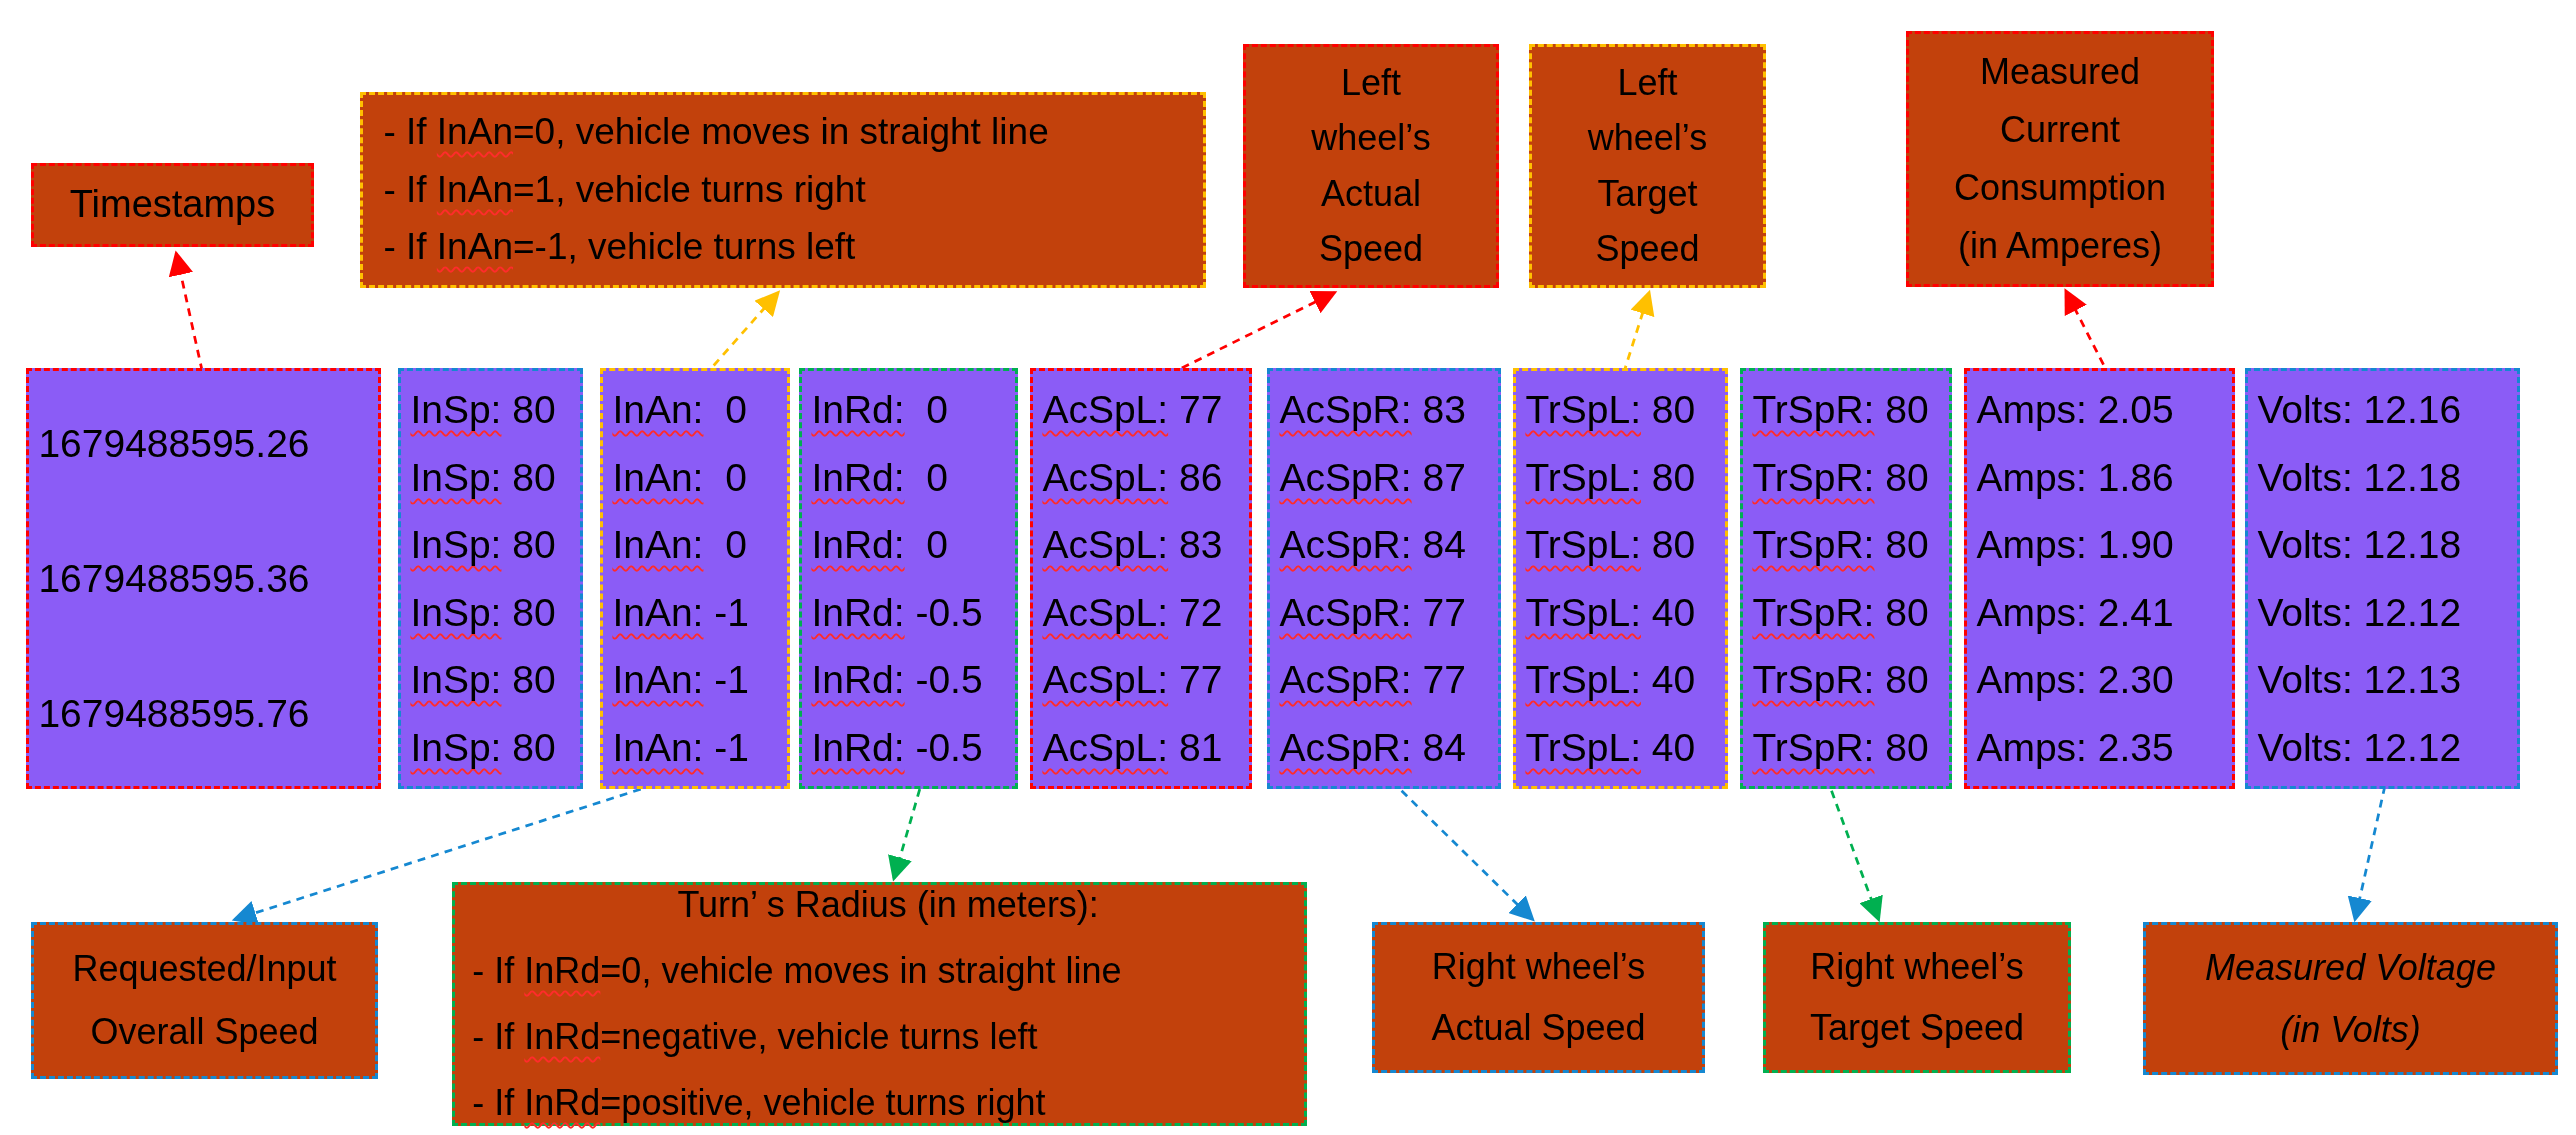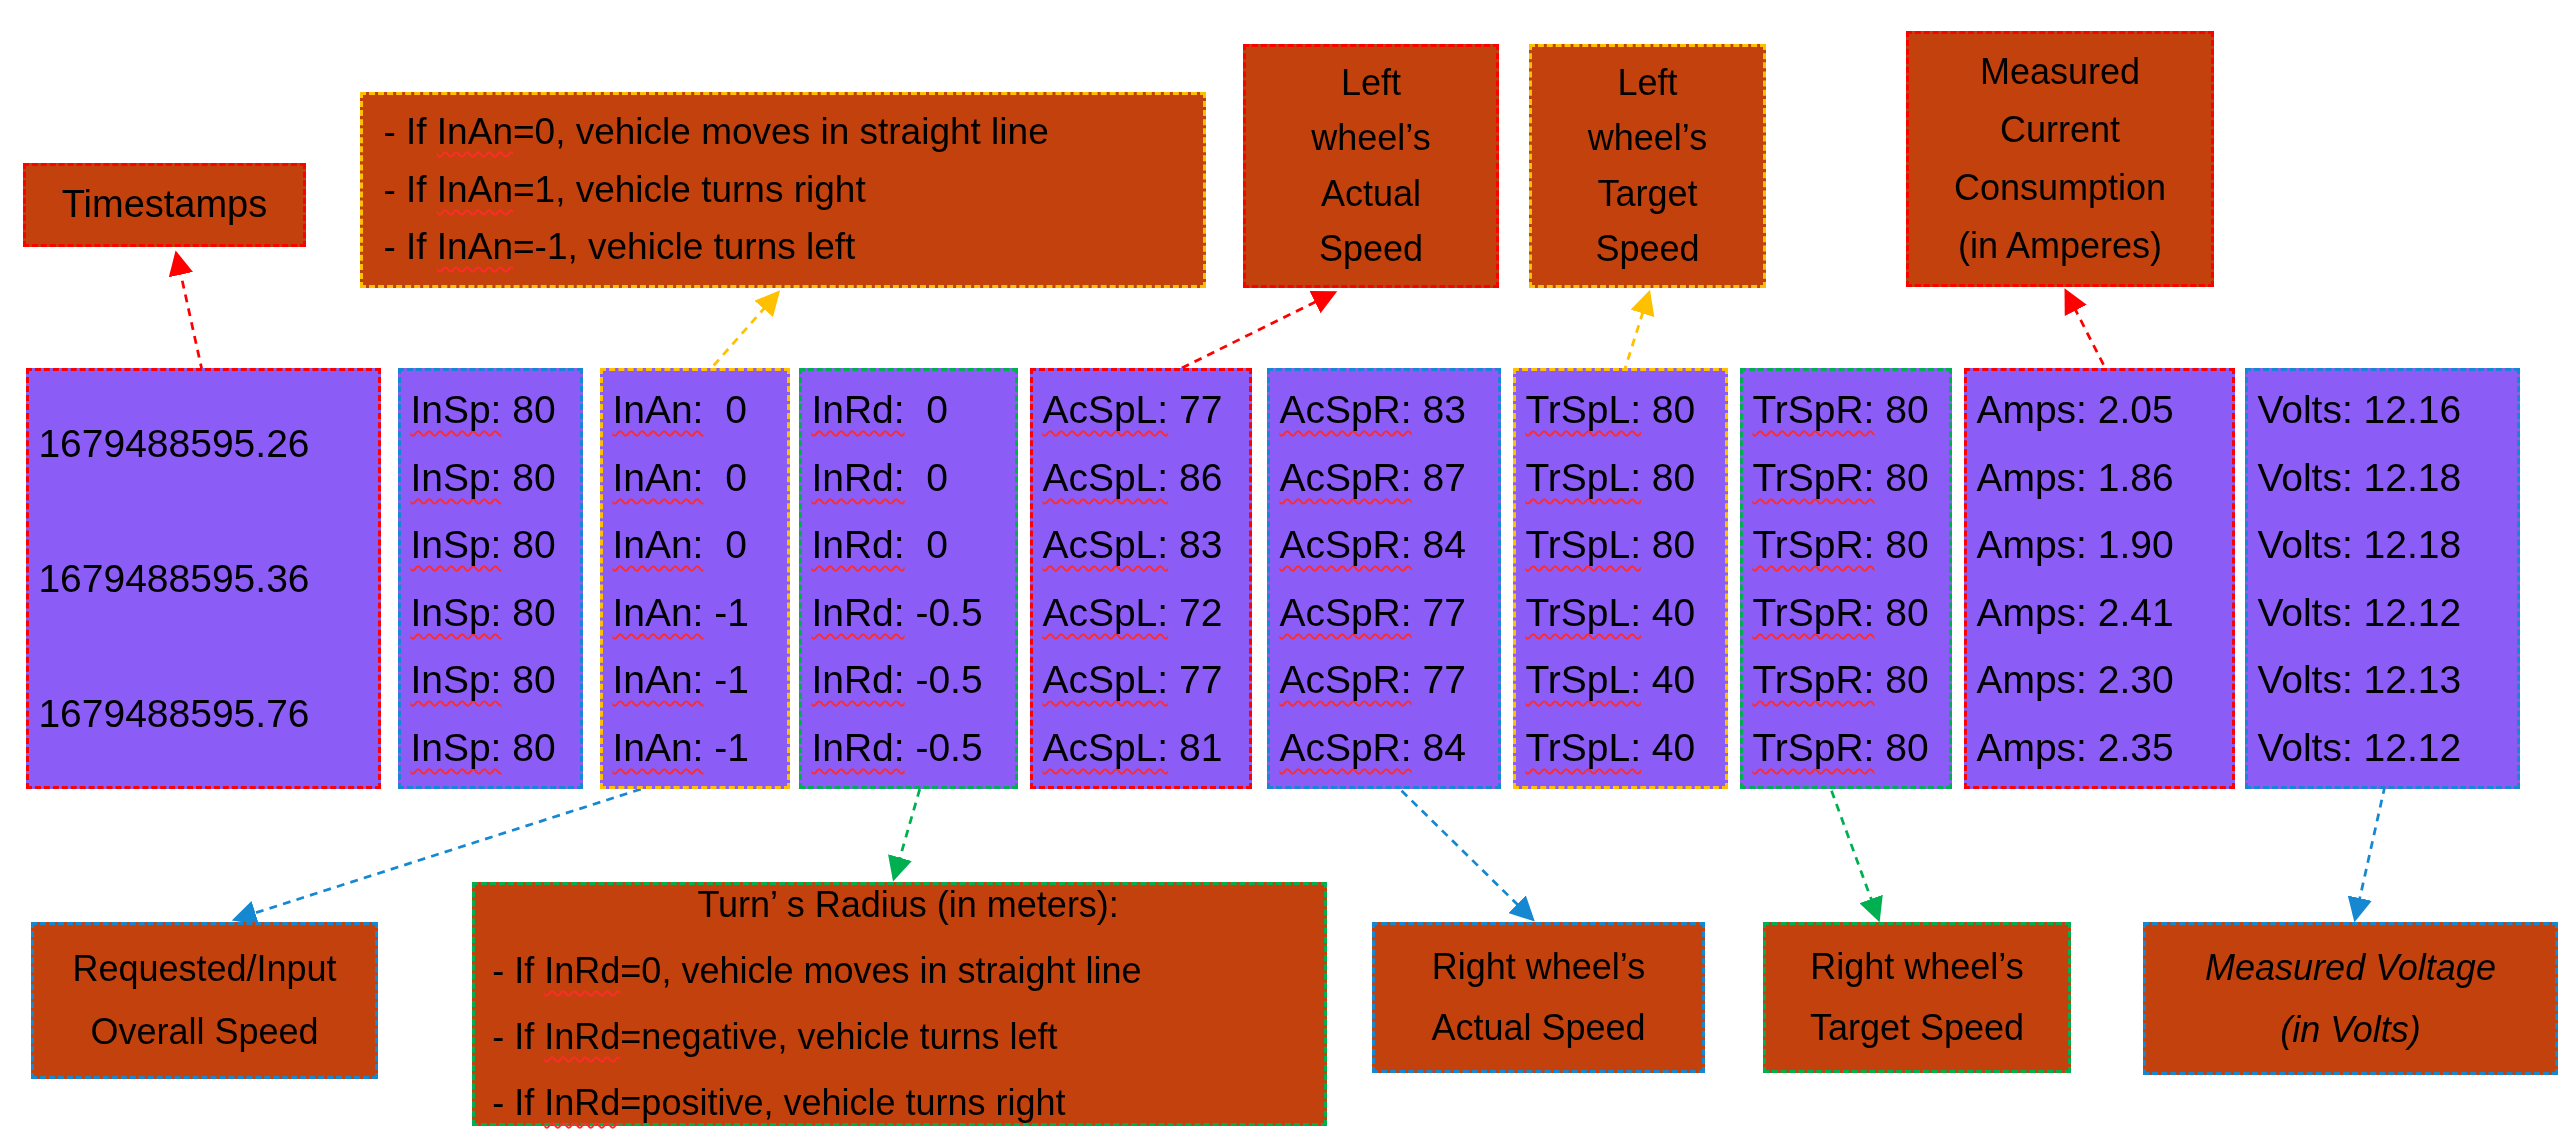--- a/index.html
+++ b/index.html
@@ -30,27 +30,27 @@
     align-items: center;
     font-size: 36px;
     line-height: 1.1;
     text-align: center;
   }
   .note .line { white-space: pre; }
   .note-title { white-space: pre; width: 100%; text-align: center; }
   .note.left-align { align-items: stretch; text-align: left; }
   .note.left-align .line { text-align: left; }
 
-  .n-ts      { left: 23px;   top: 163px;  width: 283px;  height: 84px; font-size: 38px; }
+  .n-ts      { left: 31px;   top: 163px;  width: 283px;  height: 84px; font-size: 38px; }
   .n-inan    { left: 360px;  top: 92px;  width: 846px; height: 196px; font-size: 37px; padding-left: 20.4px; }
   .n-acspl   { left: 1243px; top: 44px;   width: 256px;  height: 244px; }
   .n-trspl   { left: 1529px; top: 44px;   width: 237px;  height: 244px; }
   .n-amps    { left: 1906px; top: 31px;   width: 308px;  height: 256px; }
   .n-req     { left: 31px;   top: 922px; width: 347px;  height: 157px; }
-  .n-turns   { left: 472px;  top: 882px; width: 855px; height: 244px; padding-left: 17.3px; gap: 26px; }
+  .n-turns   { left: 452px;  top: 882px; width: 855px; height: 244px; padding-left: 17.3px; gap: 26px; }
   .n-ractual { left: 1372px; top: 922px; width: 333px;  height: 151px; }
   .n-rtarget { left: 1763px; top: 922px; width: 308px;  height: 151px; }
   .n-volts   { left: 2143px; top: 922px; width: 415px;  height: 153px; }
 
   
   .log-col {
     position: absolute;
     box-sizing: border-box;
     border: 3.1px dashed #000;
     background: #8b5cf6;

